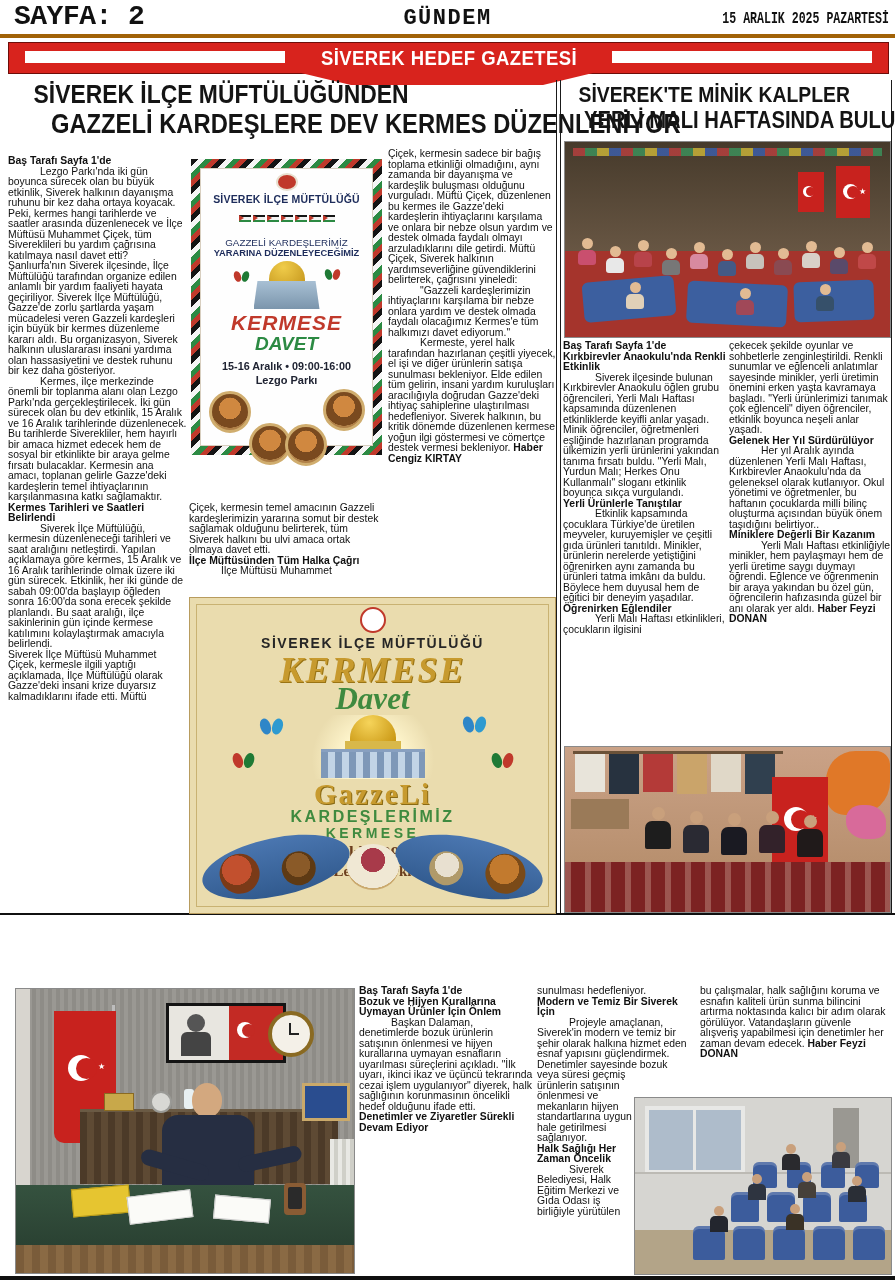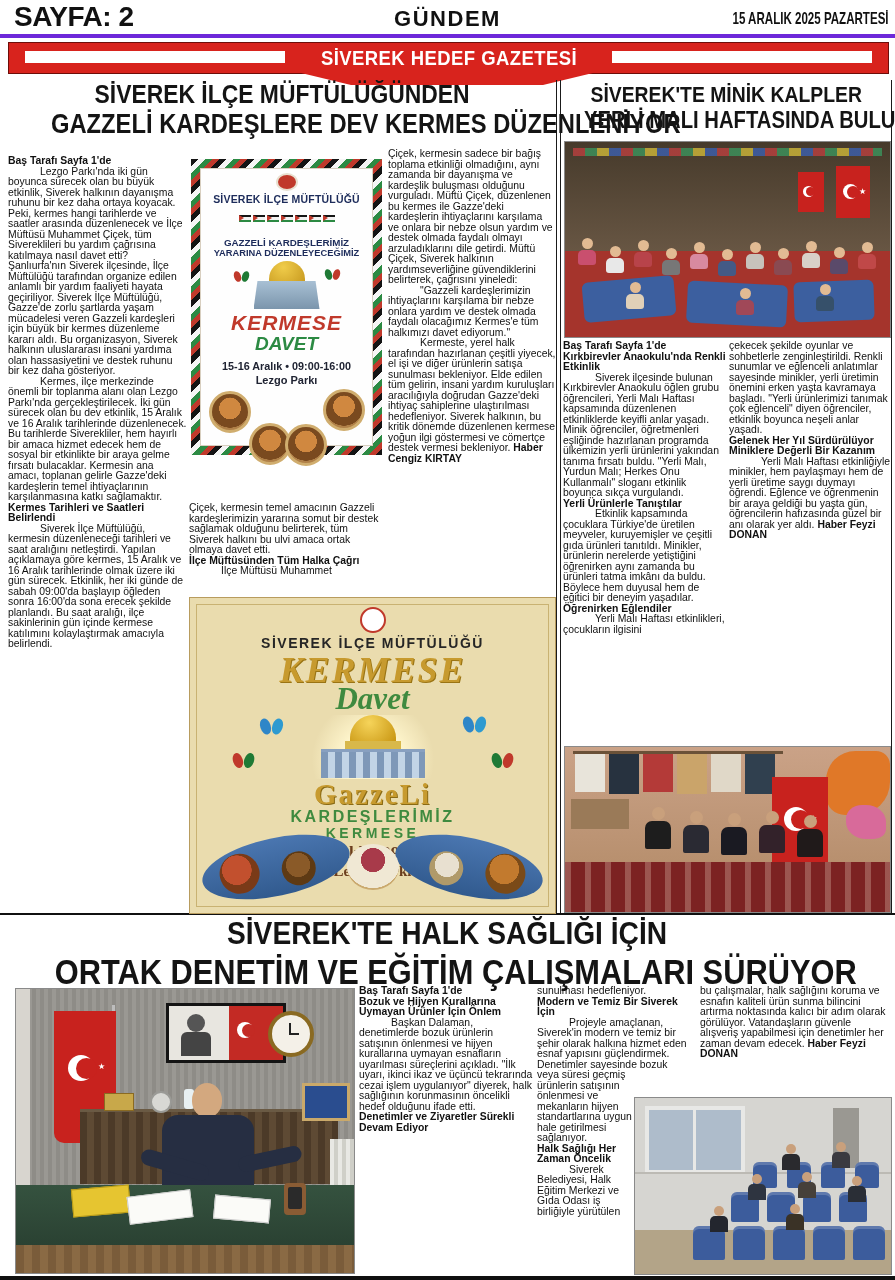--- a/index.html
+++ b/index.html
@@ -1,34 +1,34 @@
 <!DOCTYPE html>
 <html><head>
 <meta charset="utf-8">
 <style>
   html,body{margin:0;padding:0;background:#e9e9e9;}
   .page{position:relative;width:895px;height:1280px;background:#fff;margin:0 auto;overflow:hidden;
         font-family:"Liberation Sans",sans-serif;color:#111;}
   
-  .masthead{position:absolute;left:0;top:0;width:895px;height:34px;border-bottom:4px solid #6d28d9;}
+  .masthead{position:absolute;left:0;top:0;width:895px;height:34px;border-bottom:4px solid #a16207;font-family:Liberation Mono, monospace;}
   .m-left{position:absolute;left:14px;top:1px;font-size:28px;font-weight:bold;letter-spacing:-.5px;}
   .m-center{position:absolute;left:50%;top:6px;transform:translateX(-50%);font-size:22px;font-weight:bold;letter-spacing:1.5px;}
   .m-right{position:absolute;right:6px;top:9px;font-size:17px;font-weight:bold;white-space:nowrap;
            transform:scaleX(.68);transform-origin:100% 50%;}
   
   .banner{position:absolute;left:8px;top:42px;width:879px;height:30px;background:#d8231d;border:1px solid #6e0d09;}
   .slot{position:absolute;top:8px;height:12px;background:#fff;}
   .slot-l{left:16px;width:260px;}
   .slot-r{right:16px;width:260px;}
   .banner-title{position:absolute;left:50%;top:0;transform:translateX(-50%) scaleX(.88);height:30px;line-height:29px;
                 color:#fff;font-size:21px;font-weight:bold;white-space:nowrap;letter-spacing:.5px;}
   .banner-tail{position:absolute;left:50%;top:29px;transform:translateX(-50%);width:300px;height:13px;background:#d8231d;
                clip-path:polygon(0 0,100% 0,82% 100%,18% 100%);}
   
-  .hl{position:absolute;text-align:center;font-weight:bold;color:#141414;line-height:1.12;}
+  .hl{position:absolute;text-align:left;font-weight:bold;color:#141414;line-height:1.12;}
   .cx{display:inline-block;transform:scaleX(.88);transform-origin:50% 50%;white-space:nowrap;}
   #hl-kermes{left:8px;top:80px;width:548px;}
   #hl-kermes .l1{font-size:26px;}
   #hl-kermes .l2{font-size:27px;}
   #hl-yerli{left:560px;top:83px;width:333px;}
   #hl-yerli .l1{font-size:22px;}
   #hl-yerli .l2{font-size:23px;}
   #hl-saglik{left:0;top:916px;width:895px;}
   #hl-saglik .l1{font-size:32px;}
   #hl-saglik .l2{font-size:35px;}
@@ -55,21 +55,21 @@
            background:repeating-linear-gradient(135deg,#141414 0 5px,#f5f5f5 5px 10px,#2c8a43 10px 15px,#c0392b 15px 20px);
            padding:0;box-sizing:border-box;}
   .p1-in{position:absolute;left:9px;top:9px;right:9px;bottom:9px;background:#fefefe;border:1px solid #d8cfc0;
          display:flex;flex-direction:column;align-items:center;text-align:center;padding-top:4px;box-sizing:border-box;}
   .p1-logo{width:18px;height:18px;border-radius:50%;background:#c0392b;border:2px solid #e8e0d0;}
   .p1-org{font-size:10.5px;font-weight:bold;color:#1c2b5a;margin-top:2px;letter-spacing:.2px;}
   .pflagrow{margin-top:3px;height:9px;}
   .pflag{display:inline-block;width:12px;height:7px;margin:0 1px;position:relative;
          background:linear-gradient(180deg,#151515 0 33%,#f2f2f2 33% 66%,#2c8a43 66%);}
   .pflag::before{content:"";position:absolute;left:0;top:0;border-top:3.5px solid transparent;border-bottom:3.5px solid transparent;border-left:5px solid #c0392b;}
-  .p1-l1{font-size:9.8px;font-weight:bold;color:#1c2b5a;margin-top:20px;}
+  .p1-l1{font-size:9.8px;font-weight:normal;color:#1c2b5a;margin-top:20px;}
   .p1-l2{font-size:9.3px;font-weight:bold;color:#1c2b5a;margin-top:0;}
   .dome1{position:relative;width:110px;height:56px;margin-top:3px;}
   .dome1 .d{width:36px;height:21px;margin:0 auto;border-radius:18px 18px 0 0;background:radial-gradient(circle at 40% 30%,#f0cc4a,#c89a20);}
   .dome1 .base{width:66px;height:28px;margin:-1px auto 0;background:linear-gradient(#a8c0d4,#7b95ac);clip-path:polygon(6% 0,94% 0,100% 100%,0 100%);}
   .bf{position:absolute;width:15px;height:11px;}
   .bf::before,.bf::after{content:"";position:absolute;top:0;width:7px;height:11px;border-radius:50%;}
   .bf::before{left:0;transform:rotate(-18deg);}
   .bf::after{right:0;transform:rotate(18deg);}
   .bf-red::before{background:#c0392b;} .bf-red::after{background:#1f7a35;}
   .bf-grn::before{background:#1f7a35;} .bf-grn::after{background:#c0392b;}
@@ -151,20 +151,21 @@
     <span class="cx l1">SİVEREK İLÇE MÜFTÜLÜĞÜNDEN</span><br>
     <span class="cx l2">GAZZELİ KARDEŞLERE DEV KERMES DÜZENLENİYOR</span>
   </div>
 
   <div class="col" id="kermes-col1">
     <p class="sub">Baş Tarafı Sayfa 1'de</p>
     <p class="ind">Lezgo Parkı'nda iki gün boyunca sürecek olan bu büyük etkinlik, Siverek halkının dayanışma ruhunu bir kez daha ortaya koyacak. Peki, kermes hangi tarihlerde ve saatler arasında düzenlenecek ve İlçe Müftüsü Muhammet Çiçek, tüm Sivereklileri bu yardım çağrısına katılmaya nasıl davet etti? Şanlıurfa'nın Siverek ilçesinde, İlçe Müftülüğü tarafından organize edilen anlamlı bir yardım faaliyeti hayata geçiriliyor. Siverek İlçe Müftülüğü, Gazze'de zorlu şartlarda yaşam mücadelesi veren Gazzeli kardeşleri için büyük bir kermes düzenleme kararı aldı. Bu organizasyon, Siverek halkının uluslararası insani yardıma olan hassasiyetini ve destek ruhunu bir kez daha gösteriyor.</p>
     <p class="ind">Kermes, ilçe merkezinde önemli bir toplanma alanı olan Lezgo Parkı'nda gerçekleştirilecek. İki gün sürecek olan bu dev etkinlik, 15 Aralık ve 16 Aralık tarihlerinde düzenlenecek. Bu tarihlerde Siverekliler, hem hayırlı bir amaca hizmet edecek hem de sosyal bir etkinlikte bir araya gelme fırsatı bulacaklar. Kermesin ana amacı, toplanan gelirle Gazze'deki kardeşlerin temel ihtiyaçlarının karşılanmasına katkı sağlamaktır.</p>
     <p class="sub">Kermes Tarihleri ve Saatleri Belirlendi</p>
     <p class="ind">Siverek İlçe Müftülüğü, kermesin düzenleneceği tarihleri ve saat aralığını netleştirdi. Yapılan açıklamaya göre kermes, 15 Aralık ve 16 Aralık tarihlerinde olmak üzere iki gün sürecek. Etkinlik, her iki günde de sabah 09:00'da başlayıp öğleden sonra 16:00'da sona erecek şekilde planlandı. Bu saat aralığı, ilçe sakinlerinin gün içinde kermese katılımını kolaylaştırmak amacıyla belirlendi.</p>
+    <p>Siverek İlçe Müftüsü Muhammet Çiçek, kermesle ilgili yaptığı açıklamada, İlçe Müftülüğü olarak Gazze'deki insani krize duyarsız kalmadıklarını ifade etti. Müftü</p>
   </div>
 
   <div class="col" id="kermes-col2">
     <p>Çiçek, kermesin temel amacının Gazzeli kardeşlerimizin yararına somut bir destek sağlamak olduğunu belirterek, tüm Siverek halkını bu ulvi amaca ortak olmaya davet etti.</p>
     <p class="sub">İlçe Müftüsünden Tüm Halka Çağrı</p>
     <p class="ind">İlçe Müftüsü Muhammet</p>
   </div>
 
   <div class="col" id="kermes-col3">
     <p>Çiçek, kermesin sadece bir bağış toplama etkinliği olmadığını, aynı zamanda bir dayanışma ve kardeşlik buluşması olduğunu vurguladı. Müftü Çiçek, düzenlenen bu kermes ile Gazze'deki kardeşlerin ihtiyaçlarını karşılama ve onlara bir nebze olsun yardım ve destek olmada faydalı olmayı arzuladıklarını dile getirdi. Müftü Çiçek, Siverek halkının yardımseverliğine güvendiklerini belirterek, çağrısını yineledi:</p>
@@ -317,22 +318,23 @@
     <p class="ind">Siverek ilçesinde bulunan Kırkbirevler Anaokulu öğlen grubu öğrencileri, Yerli Malı Haftası kapsamında düzenlenen etkinliklerde keyifli anlar yaşadı. Minik öğrenciler, öğretmenleri eşliğinde hazırlanan programda ülkemizin yerli ürünlerini yakından tanıma fırsatı buldu. "Yerli Malı, Yurdun Malı; Herkes Onu Kullanmalı" sloganı etkinlik boyunca sıkça vurgulandı.</p>
     <p class="sub">Yerli Ürünlerle Tanıştılar</p>
     <p class="ind">Etkinlik kapsamında çocuklara Türkiye'de üretilen meyveler, kuruyemişler ve çeşitli gıda ürünleri tanıtıldı. Minikler, ürünlerin nerelerde yetiştiğini öğrenirken aynı zamanda bu ürünleri tatma imkânı da buldu. Böylece hem duyusal hem de eğitici bir deneyim yaşadılar.</p>
     <p class="sub">Öğrenirken Eğlendiler</p>
     <p class="ind">Yerli Malı Haftası etkinlikleri, çocukların ilgisini</p>
   </div>
 
   <div class="col" id="yerli-colB">
     <p>çekecek şekilde oyunlar ve sohbetlerle zenginleştirildi. Renkli sunumlar ve eğlenceli anlatımlar sayesinde minikler, yerli üretimin önemini erken yaşta kavramaya başladı. "Yerli ürünlerimizi tanımak çok eğlenceli" diyen öğrenciler, etkinlik boyunca neşeli anlar yaşadı.</p>
     <p class="sub">Gelenek Her Yıl Sürdürülüyor</p>
+    <p class="ind">Her yıl Aralık ayında düzenlenen Yerli Malı Haftası, Kırkbirevler Anaokulu'nda da geleneksel olarak kutlanıyor. Okul yönetimi ve öğretmenler, bu haftanın çocuklarda milli bilinç oluşturma açısından büyük önem taşıdığını belirtiyor..</p>
     <p class="sub">Miniklere Değerli Bir Kazanım</p>
-    <p class="ind"><span>Yerli Malı Haftası etkinliğiyle minikler, hem paylaşmayı hem de yerli üretime saygı duymayı öğrendi. Eğlence ve öğrenmenin bir araya geldiği bu yaşta gün, öğrencilerin hafızasında güzel bir anı olarak yer aldı.</span> <b>Haber Feyzi DONAN</b></p>
+    <p class="ind"><span>Yerli Malı Haftası etkinliğiyle minikler, hem paylaşmayı hem de yerli üretime saygı duymayı öğrendi. Eğlence ve öğrenmenin bir araya yakından bu özel gün, öğrencilerin hafızasında güzel bir anı olarak yer aldı.</span> <b>Haber Feyzi DONAN</b></p>
   </div>
 
   <div class="ph" id="ph-women">
     <div class="abs" style="inset:0;background:linear-gradient(180deg,#caa287,#b08864);"></div>
     <div class="abs" style="left:8px;top:4px;width:210px;height:3px;background:#6a5138;"></div>
     <div class="abs" style="left:10px;top:7px;width:30px;height:38px;background:#e8e4da;"></div>
     <div class="abs" style="left:44px;top:7px;width:30px;height:40px;background:#27323f;"></div>
     <div class="abs" style="left:78px;top:7px;width:30px;height:38px;background:#b43a38;"></div>
     <div class="abs" style="left:112px;top:7px;width:30px;height:40px;background:#caa46a;"></div>
     <div class="abs" style="left:146px;top:7px;width:30px;height:38px;background:#e0d8c8;"></div>
@@ -361,24 +363,20 @@
         <u></u>
         <s style="background:#33222a;"></s>
       </i>
     <i class="wfig" style="left:230px;top:68px;">
         <u></u>
         <s style="background:#201a1a;"></s>
       </i>
     <div class="abs" style="left:0;bottom:0;right:0;height:50px;background:#7c2222;background-image:repeating-linear-gradient(90deg,rgba(240,220,200,.28) 0 6px,rgba(0,0,0,0) 6px 20px);"></div>
   </div>
 
-  <div class="hl" id="hl-saglik">
-    <span class="cx l1">SİVEREK'TE HALK SAĞLIĞI İÇİN</span><br>
-    <span class="cx l2">ORTAK DENETİM VE EĞİTİM ÇALIŞMALARI SÜRÜYOR</span>
-  </div>
 
   <div class="ph" id="ph-desk">
     <div class="abs" style="inset:0;background:repeating-linear-gradient(90deg,#8e8c87 0 4px,#9a9893 4px 8px);"></div>
     <div class="abs" style="left:0;top:0;width:14px;height:100%;background:#d8d5cf;"></div>
     <div class="abs" style="left:96px;top:16px;width:3px;height:158px;background:#bdbdbd;"></div>
     <div class="trf" style="left:38px;top:22px;width:62px;height:132px;border-radius:0 0 10px 10px;">
       <span class="c1" style="left:14px;top:44px;width:26px;height:26px;"></span>
       <span class="c2" style="left:22px;top:47px;width:21px;height:21px;"></span>
       <span class="st" style="left:44px;top:52px;">★</span>
     </div>

